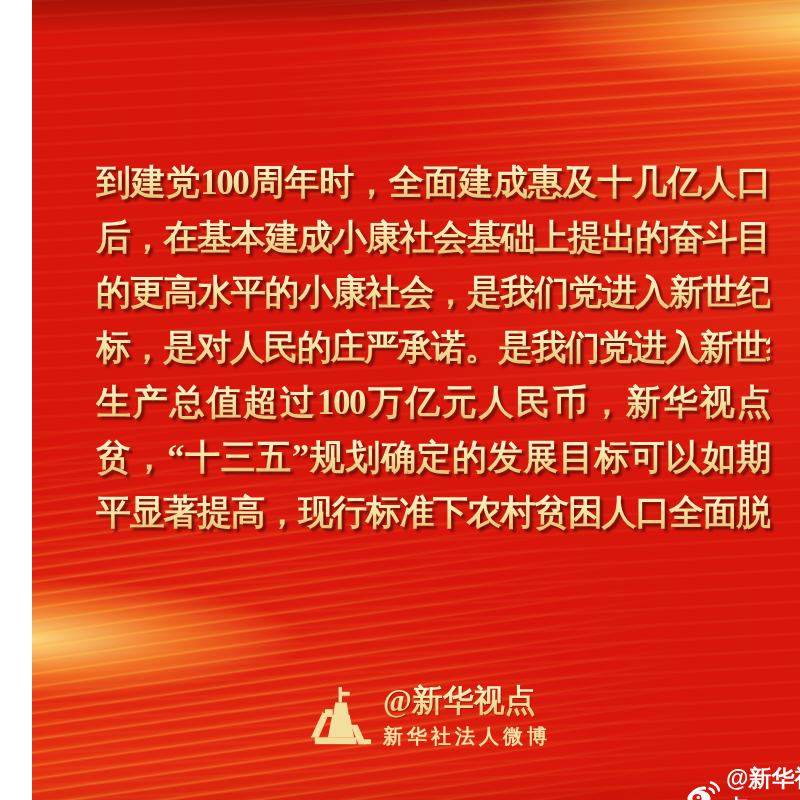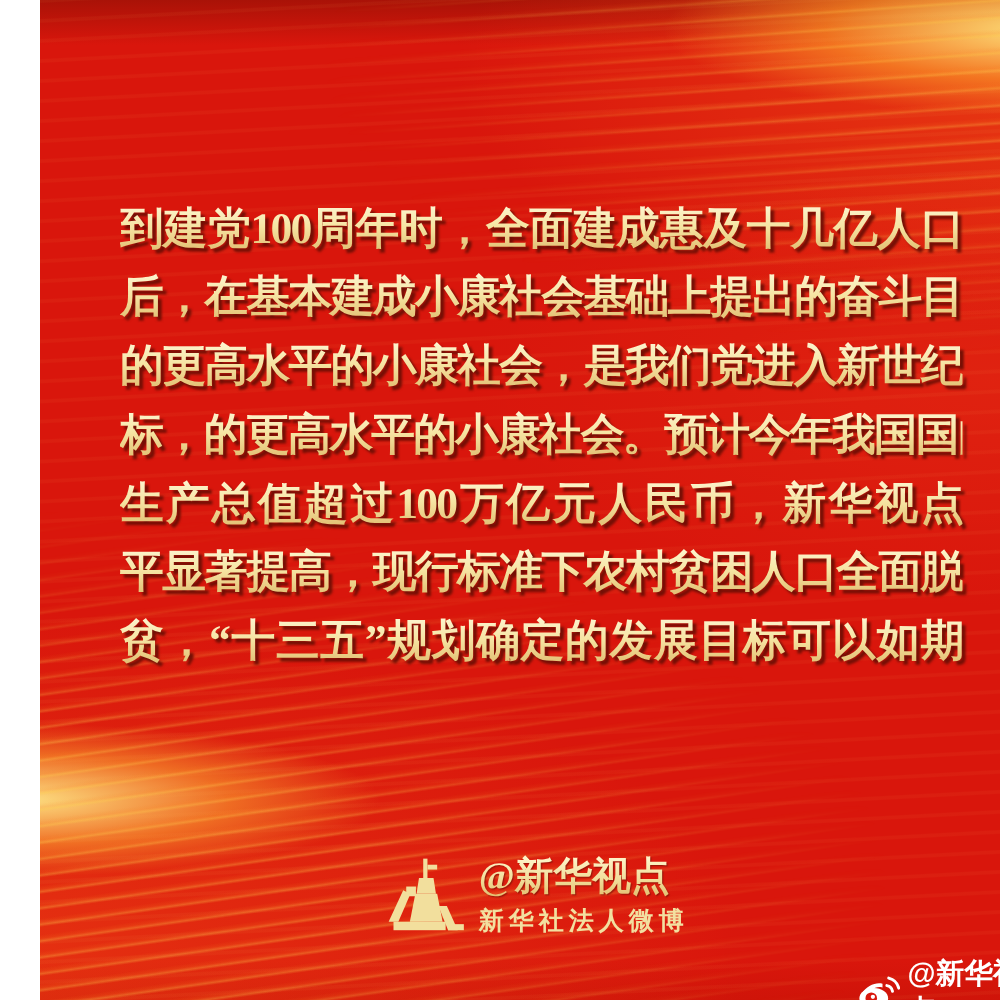--- a/index.html
+++ b/index.html
@@ -78,24 +78,24 @@
 
   <div class="bg-base"></div>
   <div class="rays rays-soft"></div>
   <div class="rays rays-tr"></div>
   <div class="rays rays-bl"></div>
 
   <div class="main-text">
     <div class="main-line">到建党100周年时，全面建成惠及十几亿人口</div>
     <div class="main-line">后，在基本建成小康社会基础上提出的奋斗目</div>
     <div class="main-line">的更高水平的小康社会，是我们党进入新世纪</div>
-    <div class="main-line">标，的更高水平的小康社会。预计今年我国国内</div>
+    <div class="main-line">标，是对人民的庄严承诺。是我们党进入新世纪</div>
     <div class="main-line">生产总值超过100万亿元人民币，新华视点</div>
+    <div class="main-line">贫，“十三五”规划确定的发展目标可以如期</div>
     <div class="main-line">平显著提高，现行标准下农村贫困人口全面脱</div>
-    <div class="main-line">贫，“十三五”规划确定的发展目标可以如期</div>
   </div>
 
   <div class="branding">
     <span>
       <svg width="66" height="66" viewBox="0 0 68 68" aria-hidden="true">
         <g fill="#f2df9d">
           <rect x="31.5" y="3" width="3.5" height="16"></rect>
           <rect x="35" y="8" width="8" height="4"></rect>
           <polygon points="28,19 40,19 42,32 26,32"></polygon>
           <rect x="17.5" y="26" width="8" height="8"></rect>

